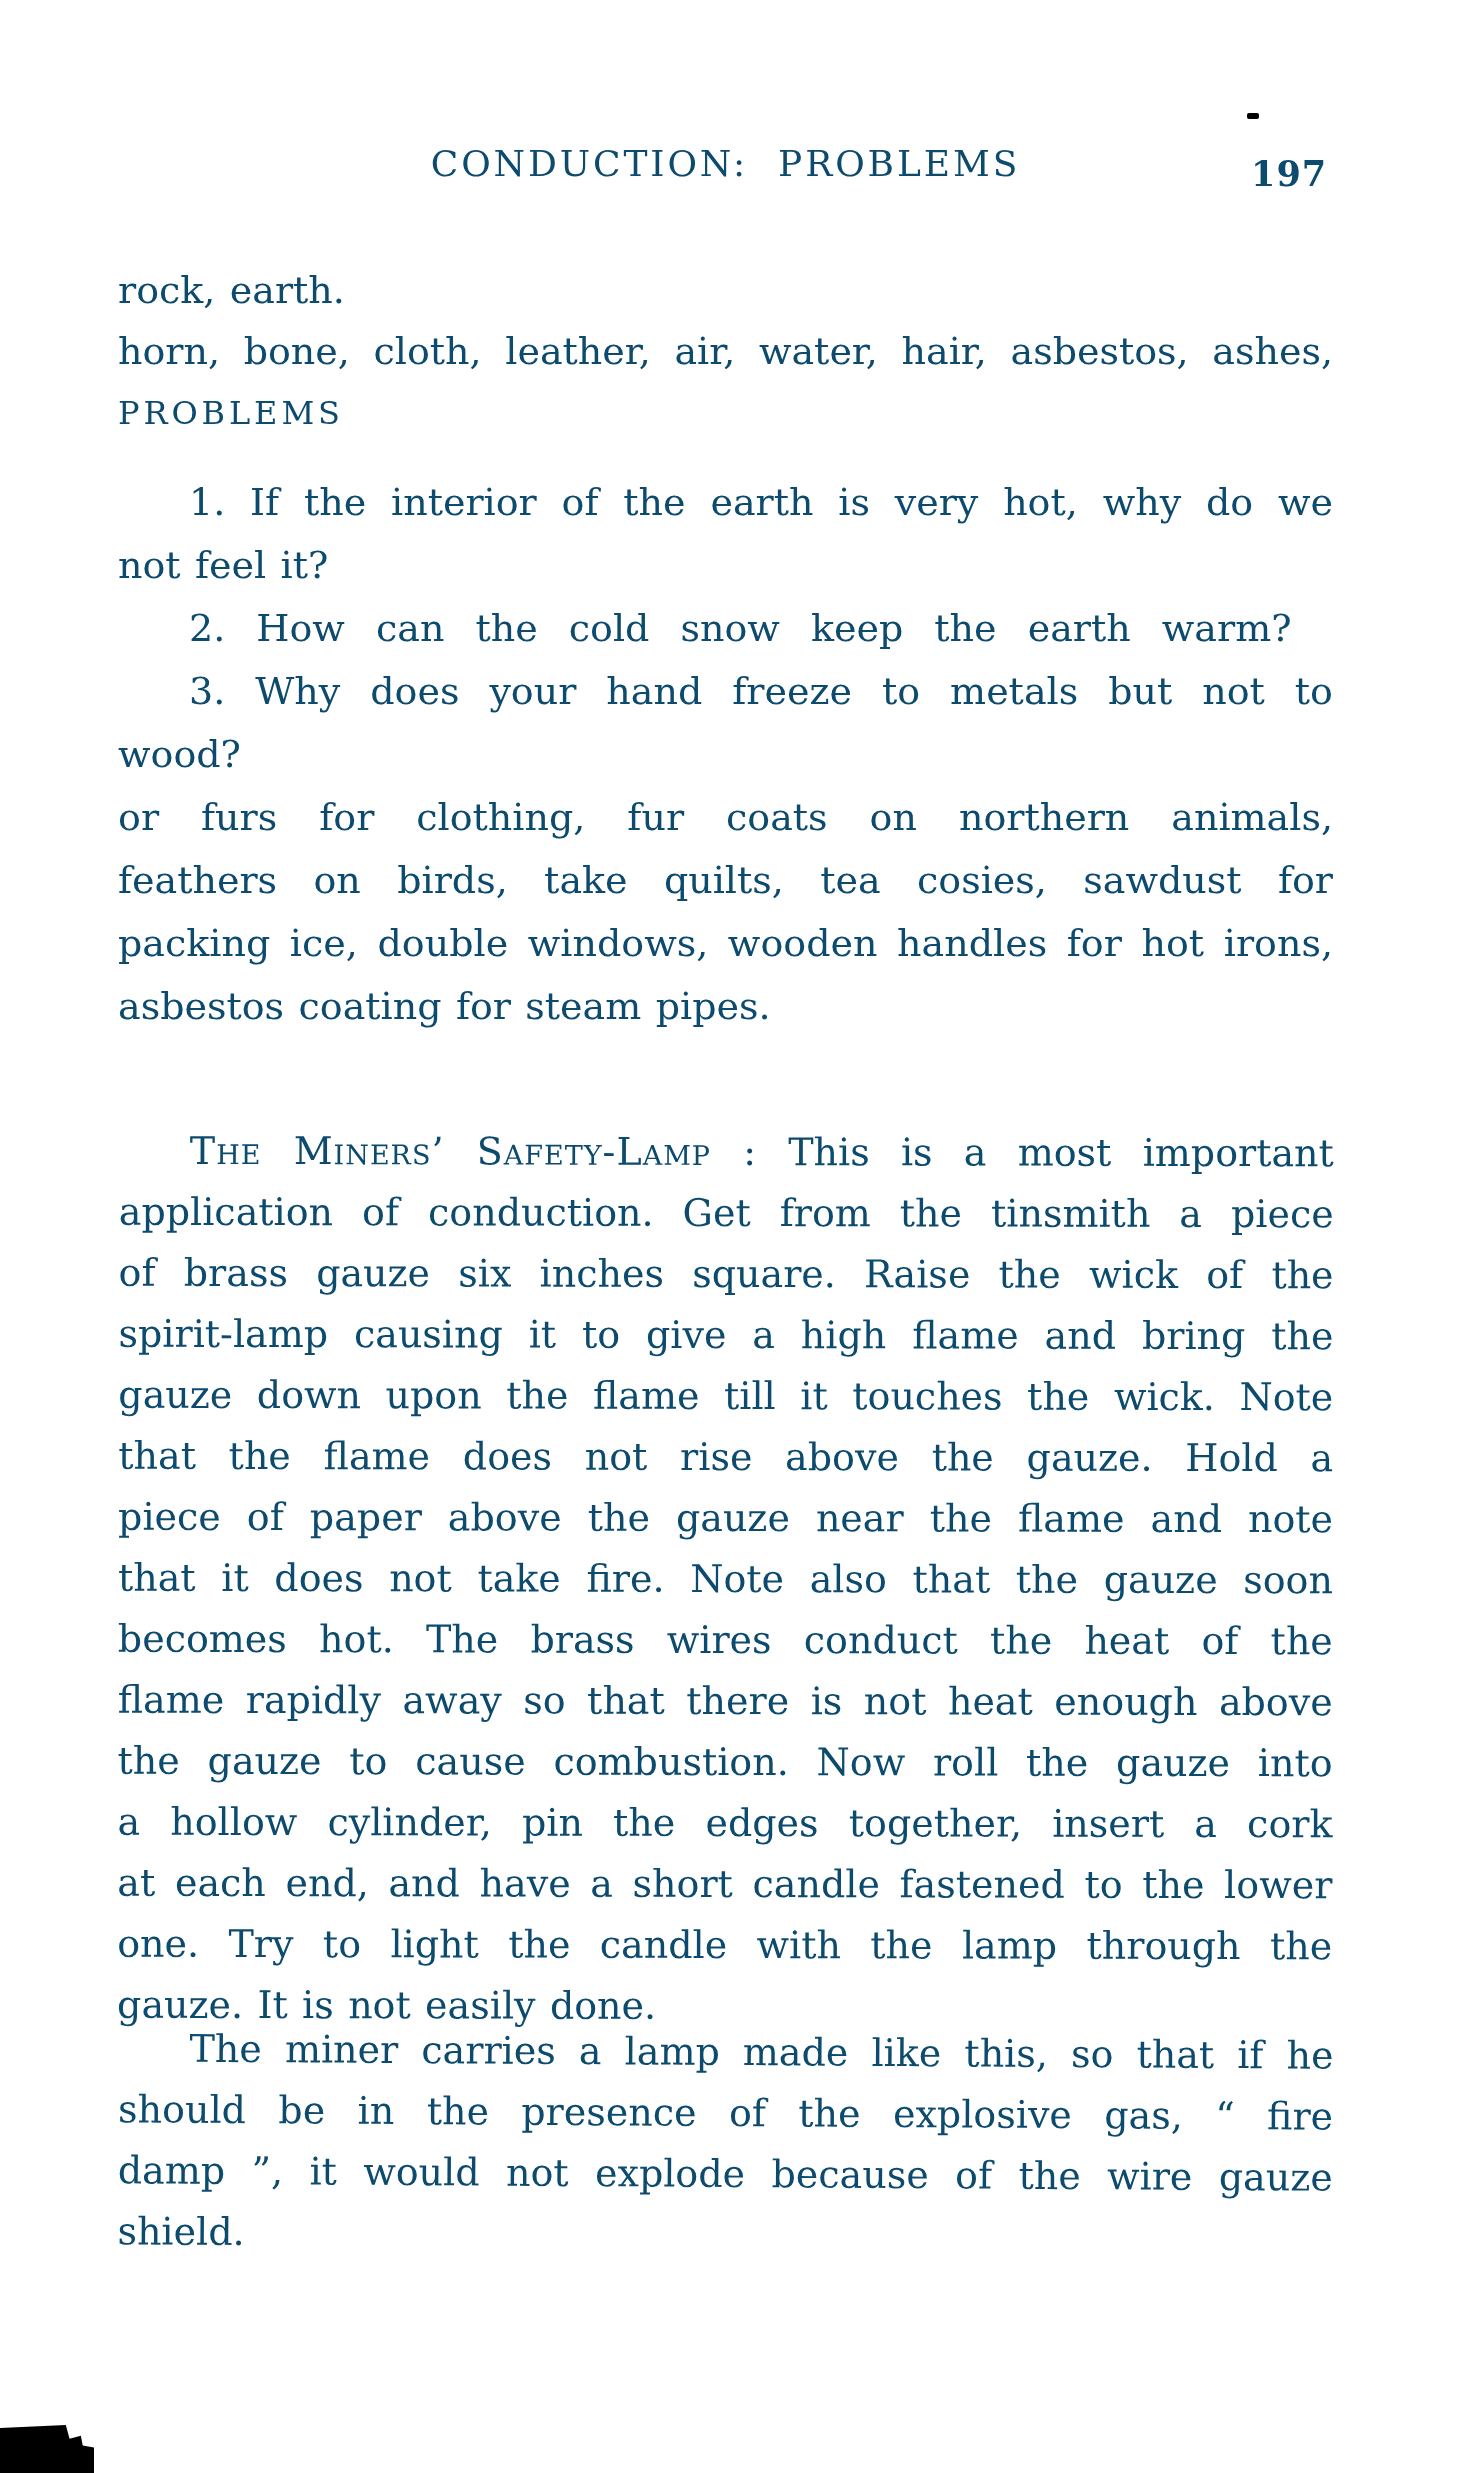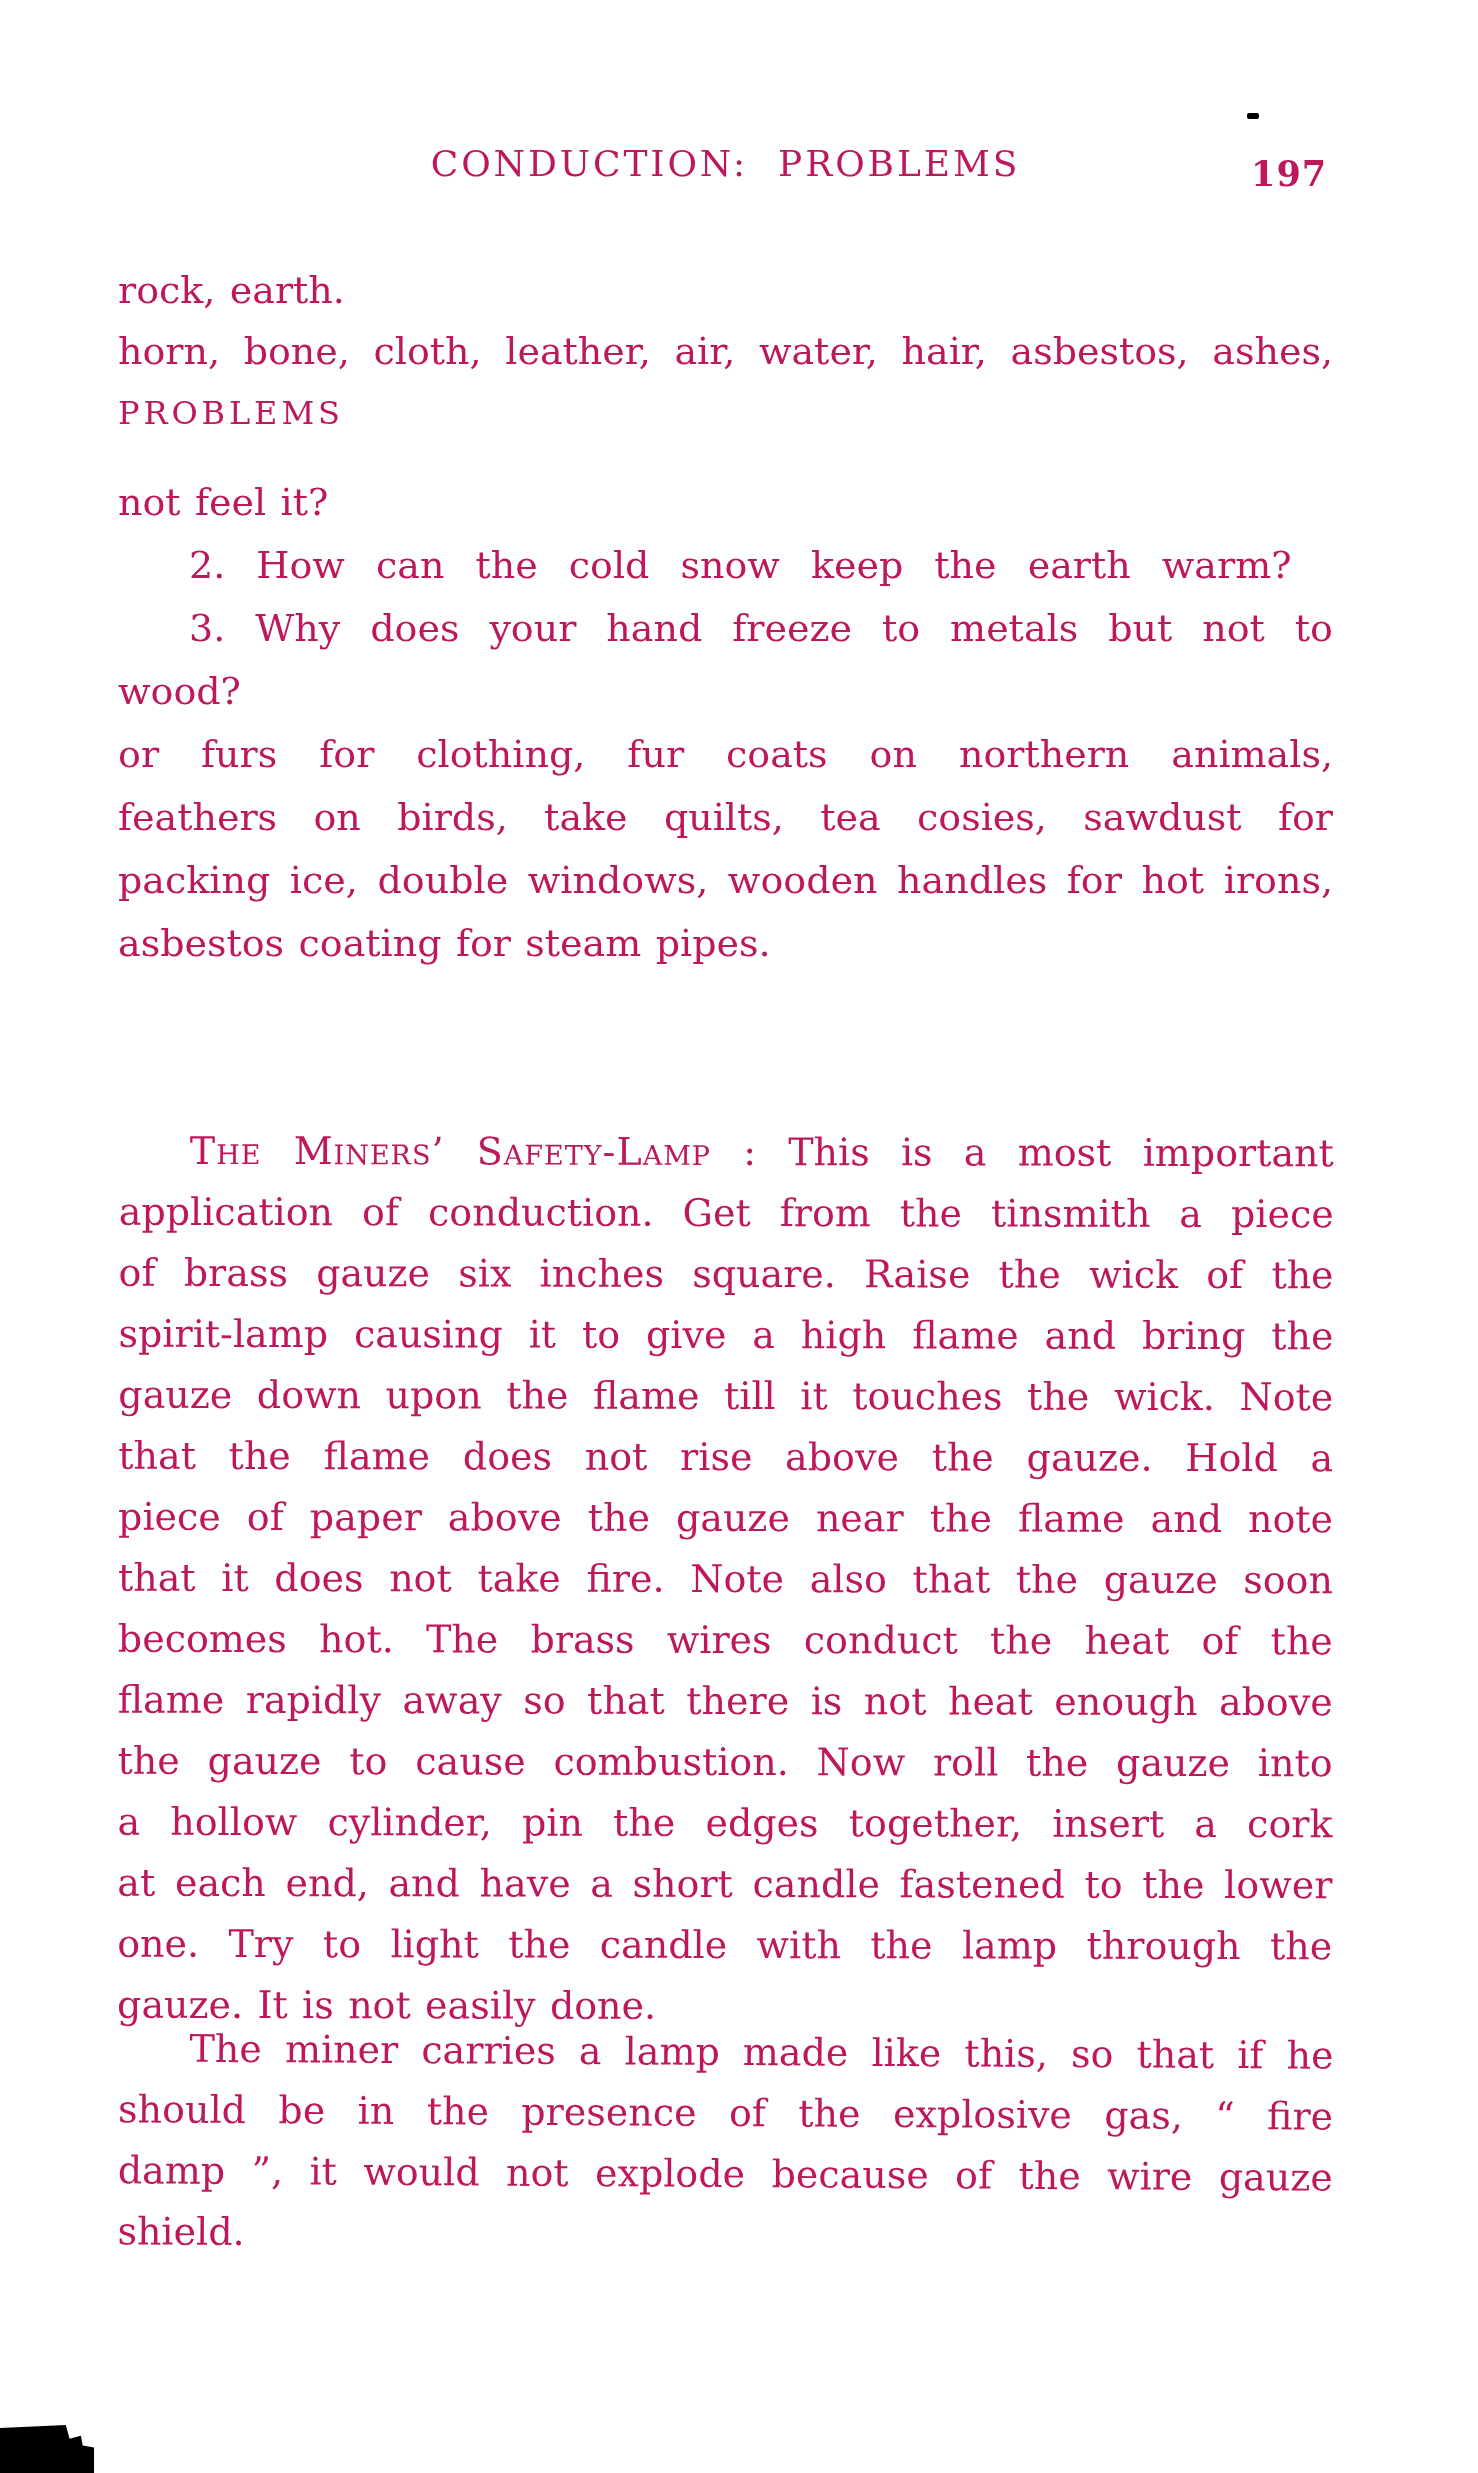--- a/index.html
+++ b/index.html
@@ -1,20 +1,20 @@
 <!DOCTYPE html>
 <html><head>
 <meta charset="utf-8">
 <style>
   html,body{margin:0;padding:0;background:#777;}
   .page{
     position:relative;
     width:1478px;height:2474px;
     background:#ffffff;
-    color:#be185d;
+    color:#0c4a6e;
     font-family:"DejaVu Serif","Liberation Serif",serif;
     overflow:hidden;
   }
   .col{position:absolute;left:118px;width:1215px;}
   
   .head{top:143px;height:55px;}
   .head-title{
     text-align:center;
     font-size:36px;letter-spacing:2.9px;word-spacing:15.7px;
     white-space:nowrap;
@@ -66,20 +66,21 @@
   </div>
 
   <div class="col txt intro">
     <div class="line last">rock, earth.</div>
     <div class="line">horn, bone, cloth, leather, air, water, hair, asbestos, ashes,</div>
   </div>
 
   <div class="col sec-head">PROBLEMS</div>
 
   <div class="col txt plist">
+    <div class="line indent">1. If the interior of the earth is very hot, why do we</div>
     <div class="line last">not feel it?</div>
     <div class="line indent wide">2. How can the cold snow keep the earth warm?</div>
     <div class="line indent">3. Why does your hand freeze to metals but not to</div>
     <div class="line last">wood?</div>
     <div class="line">or furs for clothing, fur coats on northern animals,</div>
     <div class="line">feathers on birds, take quilts, tea cosies, sawdust for</div>
     <div class="line">packing ice, double windows, wooden handles for hot irons,</div>
     <div class="line last">asbestos coating for steam pipes.</div>
   </div>
 

